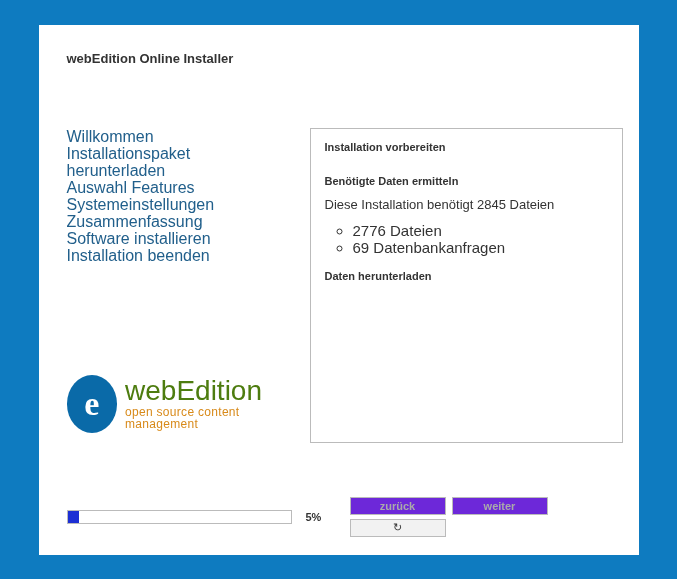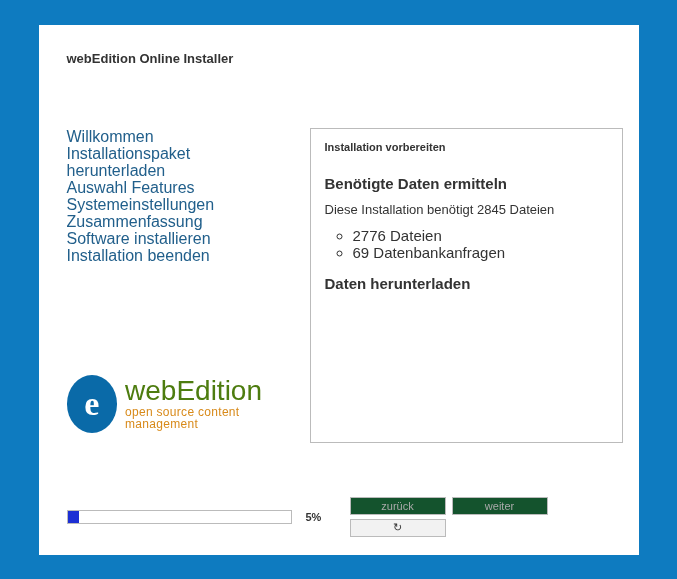--- a/index.html
+++ b/index.html
@@ -91,21 +91,21 @@
       flex: 1;
       border: 1px solid #bbb;
       padding: 12px 14px;
     }
     .content h2 {
       font-size: 11px;
       font-weight: bold;
       margin-bottom: 22px;
     }
     .content h3 {
-      font-size: 15px;
+      font-size: 11px;
       font-weight: bold;
       margin-bottom: 10px;
       margin-top: 6px;
     }
     .content p {
       font-size: 13px;
       margin-bottom: 10px;
     }
     .content ul {
       list-style: circle;
@@ -156,21 +156,22 @@
       font-family: inherit;
       cursor: pointer;
       display: flex;
       align-items: center;
       justify-content: center;
       color: #333;
     }
     .btn[disabled] {
       color: #aaa;
       cursor: default;
-      background: #14532d;
+      background: #6d28d9;
+      font-weight: bold;
     }
     .btn-reload {
       width: 96px;
       margin-left: 0;
     }
   </style>
 </head>
 <body>
 
 <div class="panel">

